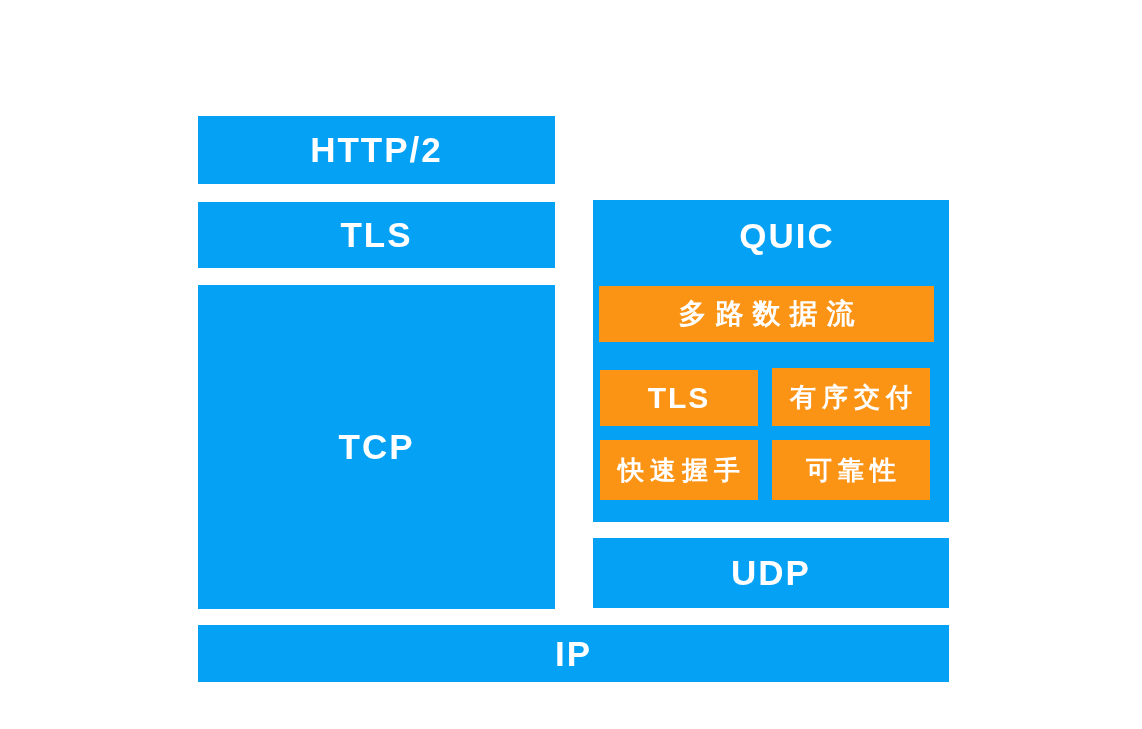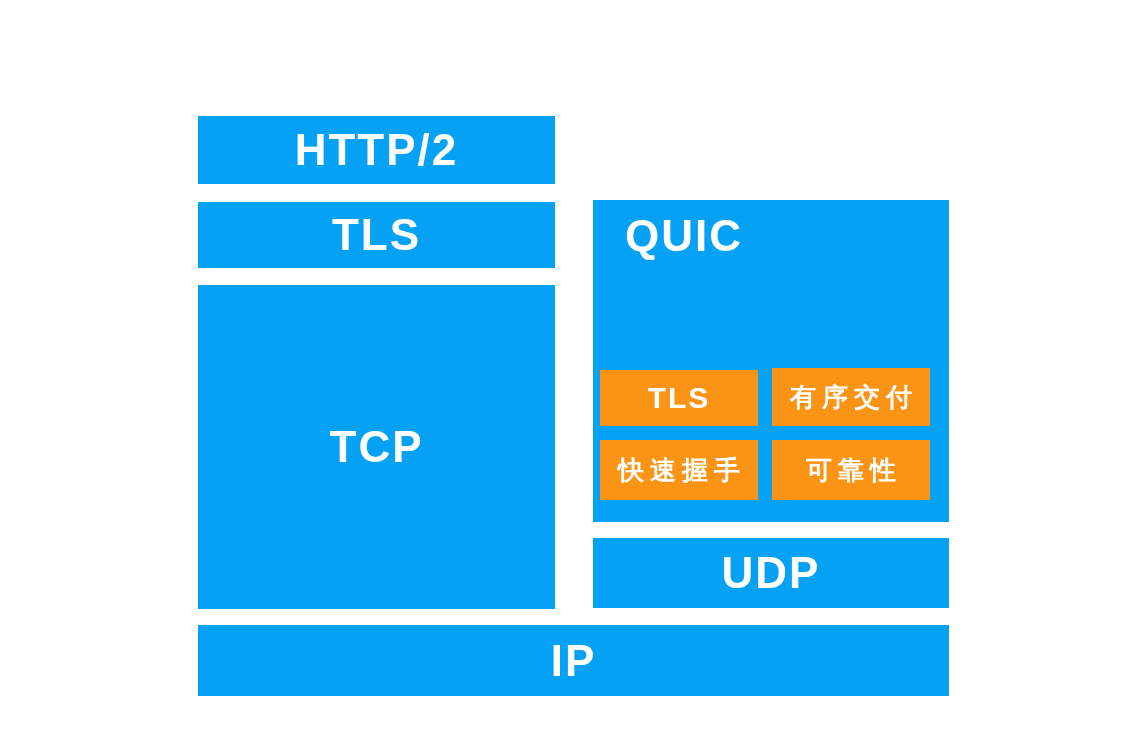--- a/index.html
+++ b/index.html
@@ -20,21 +20,21 @@
     display: flex;
     align-items: center;
     justify-content: center;
     box-sizing: border-box;
   }
   .blue { background: var(--blue, #05a1f5); }
   .orange { background: var(--orange, #fb9314); }
   .label {
     color: var(--label-text, #ffffff);
     font-weight: bold;
-    font-size: 44px;
+    font-size: 35px;
     letter-spacing: 2px;
     white-space: nowrap;
     user-select: none;
   }
   .label-cjk {
     color: var(--label-text, #ffffff);
     font-weight: bold;
     font-size: 28px;
     letter-spacing: 9px;
     padding-left: 9px; 
@@ -63,25 +63,25 @@
   .tlsL    { left: 198px; top: 202px; width: 357px; height: 66px; }
   .tcp     { left: 198px; top: 285px; width: 357px; height: 324px; justify-content: center; }
   .http3   { left: 593px; top: 115px; width: 356px; height: 70px; }
   .quic    { left: 593px; top: 200px; width: 356px; height: 322px; justify-content: flex-start; align-items: flex-start; }
   .quic-title {
     position: absolute;
     left: 0; top: 0; right: 0;
     height: 72px;
     display: flex;
     align-items: center;
-    justify-content: flex-start;
+    justify-content: center;
     padding-left: 32px;
   }
   .udp     { left: 593px; top: 538px; width: 356px; height: 70px; }
-  .ip      { left: 198px; top: 625px; width: 751px; height: 71px; }
+  .ip      { left: 198px; top: 625px; width: 751px; height: 57px; }
   .feat-multiplex { left: 599px; top: 286px; width: 335px; height: 56px; }
   .feat-tls       { left: 600px; top: 370px; width: 158px; height: 56px; }
   .feat-ordered   { left: 772px; top: 368px; width: 158px; height: 58px; }
   .feat-handshake { left: 600px; top: 440px; width: 158px; height: 60px; }
   .feat-reliable  { left: 772px; top: 440px; width: 158px; height: 60px; }
 </style>
 </head>
 <body>
 
 <div class="canvas">
@@ -95,20 +95,23 @@
   <div class="block blue tcp">
     <span class="label">TCP</span>
   </div>
 
   <div class="block blue quic">
     <div class="quic-title">
       <span class="label">QUIC</span>
     </div>
   </div>
 
+  <div class="block orange feat-multiplex">
+    <span class="label-cjk">多路数据流</span>
+  </div>
   <div class="block orange feat-tls">
     <span class="label-latin-sm">TLS</span>
   </div>
   <div class="block orange feat-handshake">
     <span class="label-cjk-sm">快速握手</span>
   </div>
   <div class="block orange feat-ordered">
     <span class="label-cjk-sm">有序交付</span>
   </div>
   <div class="block blue udp">

